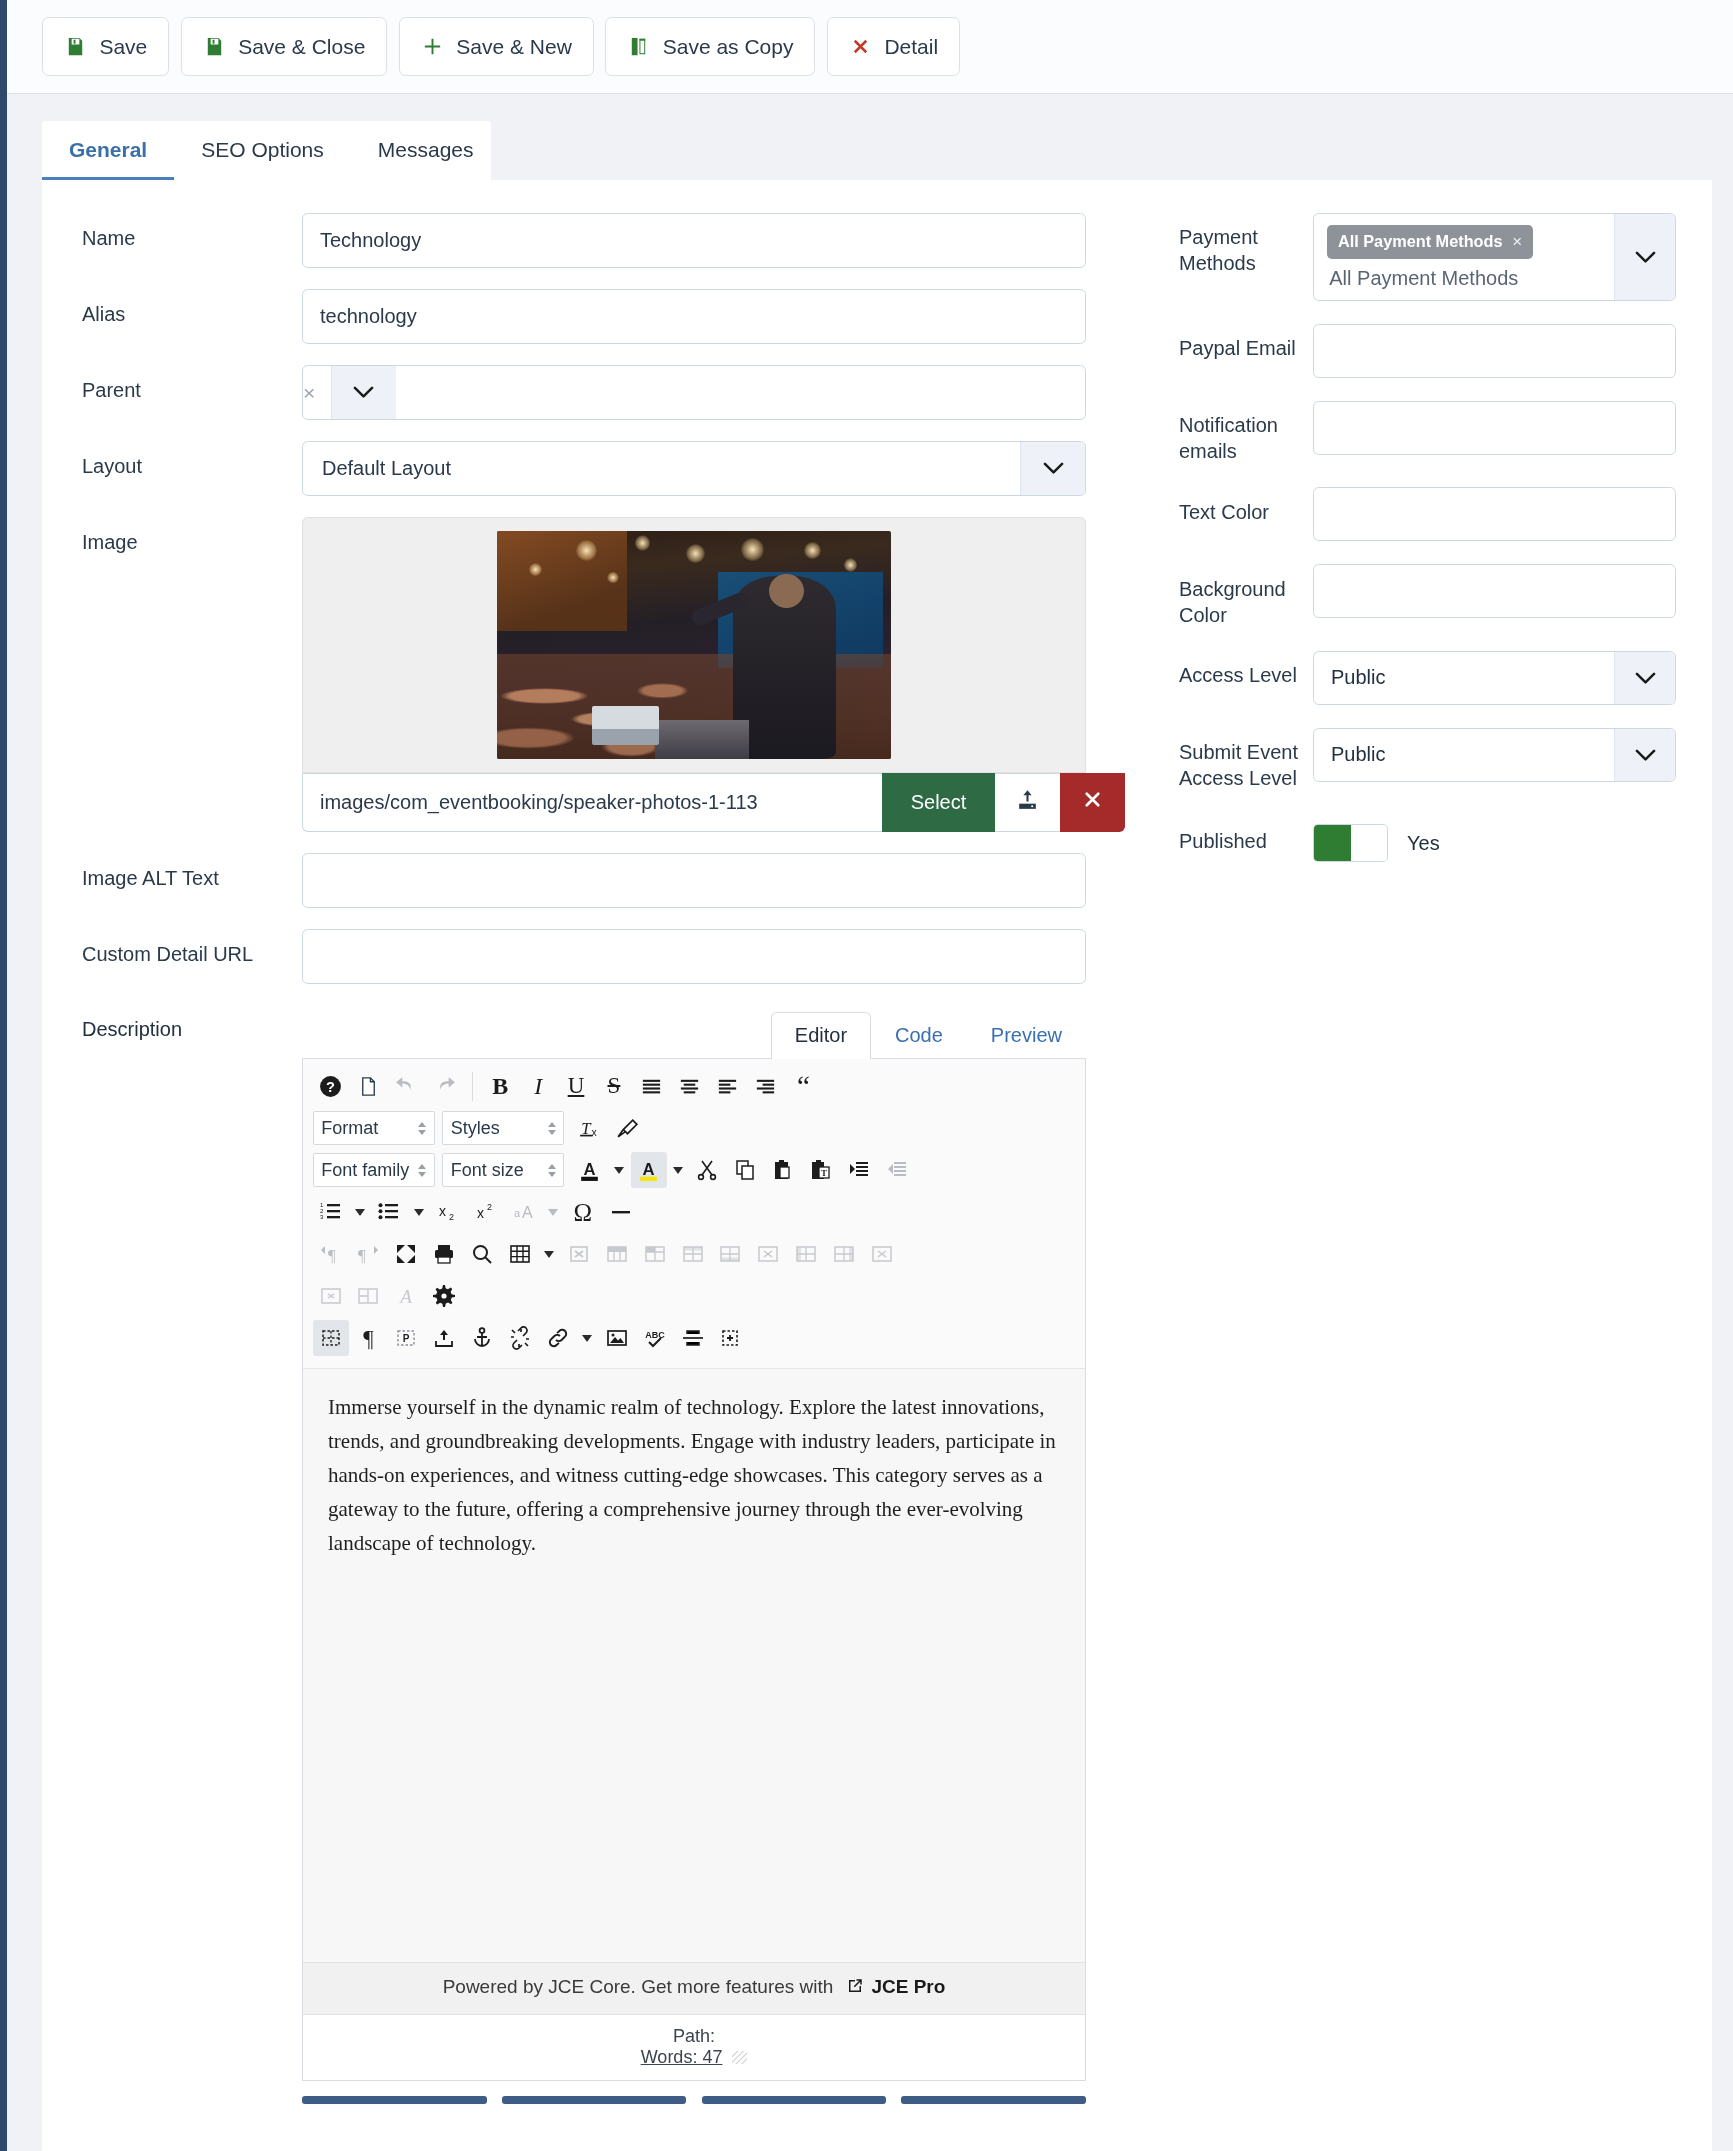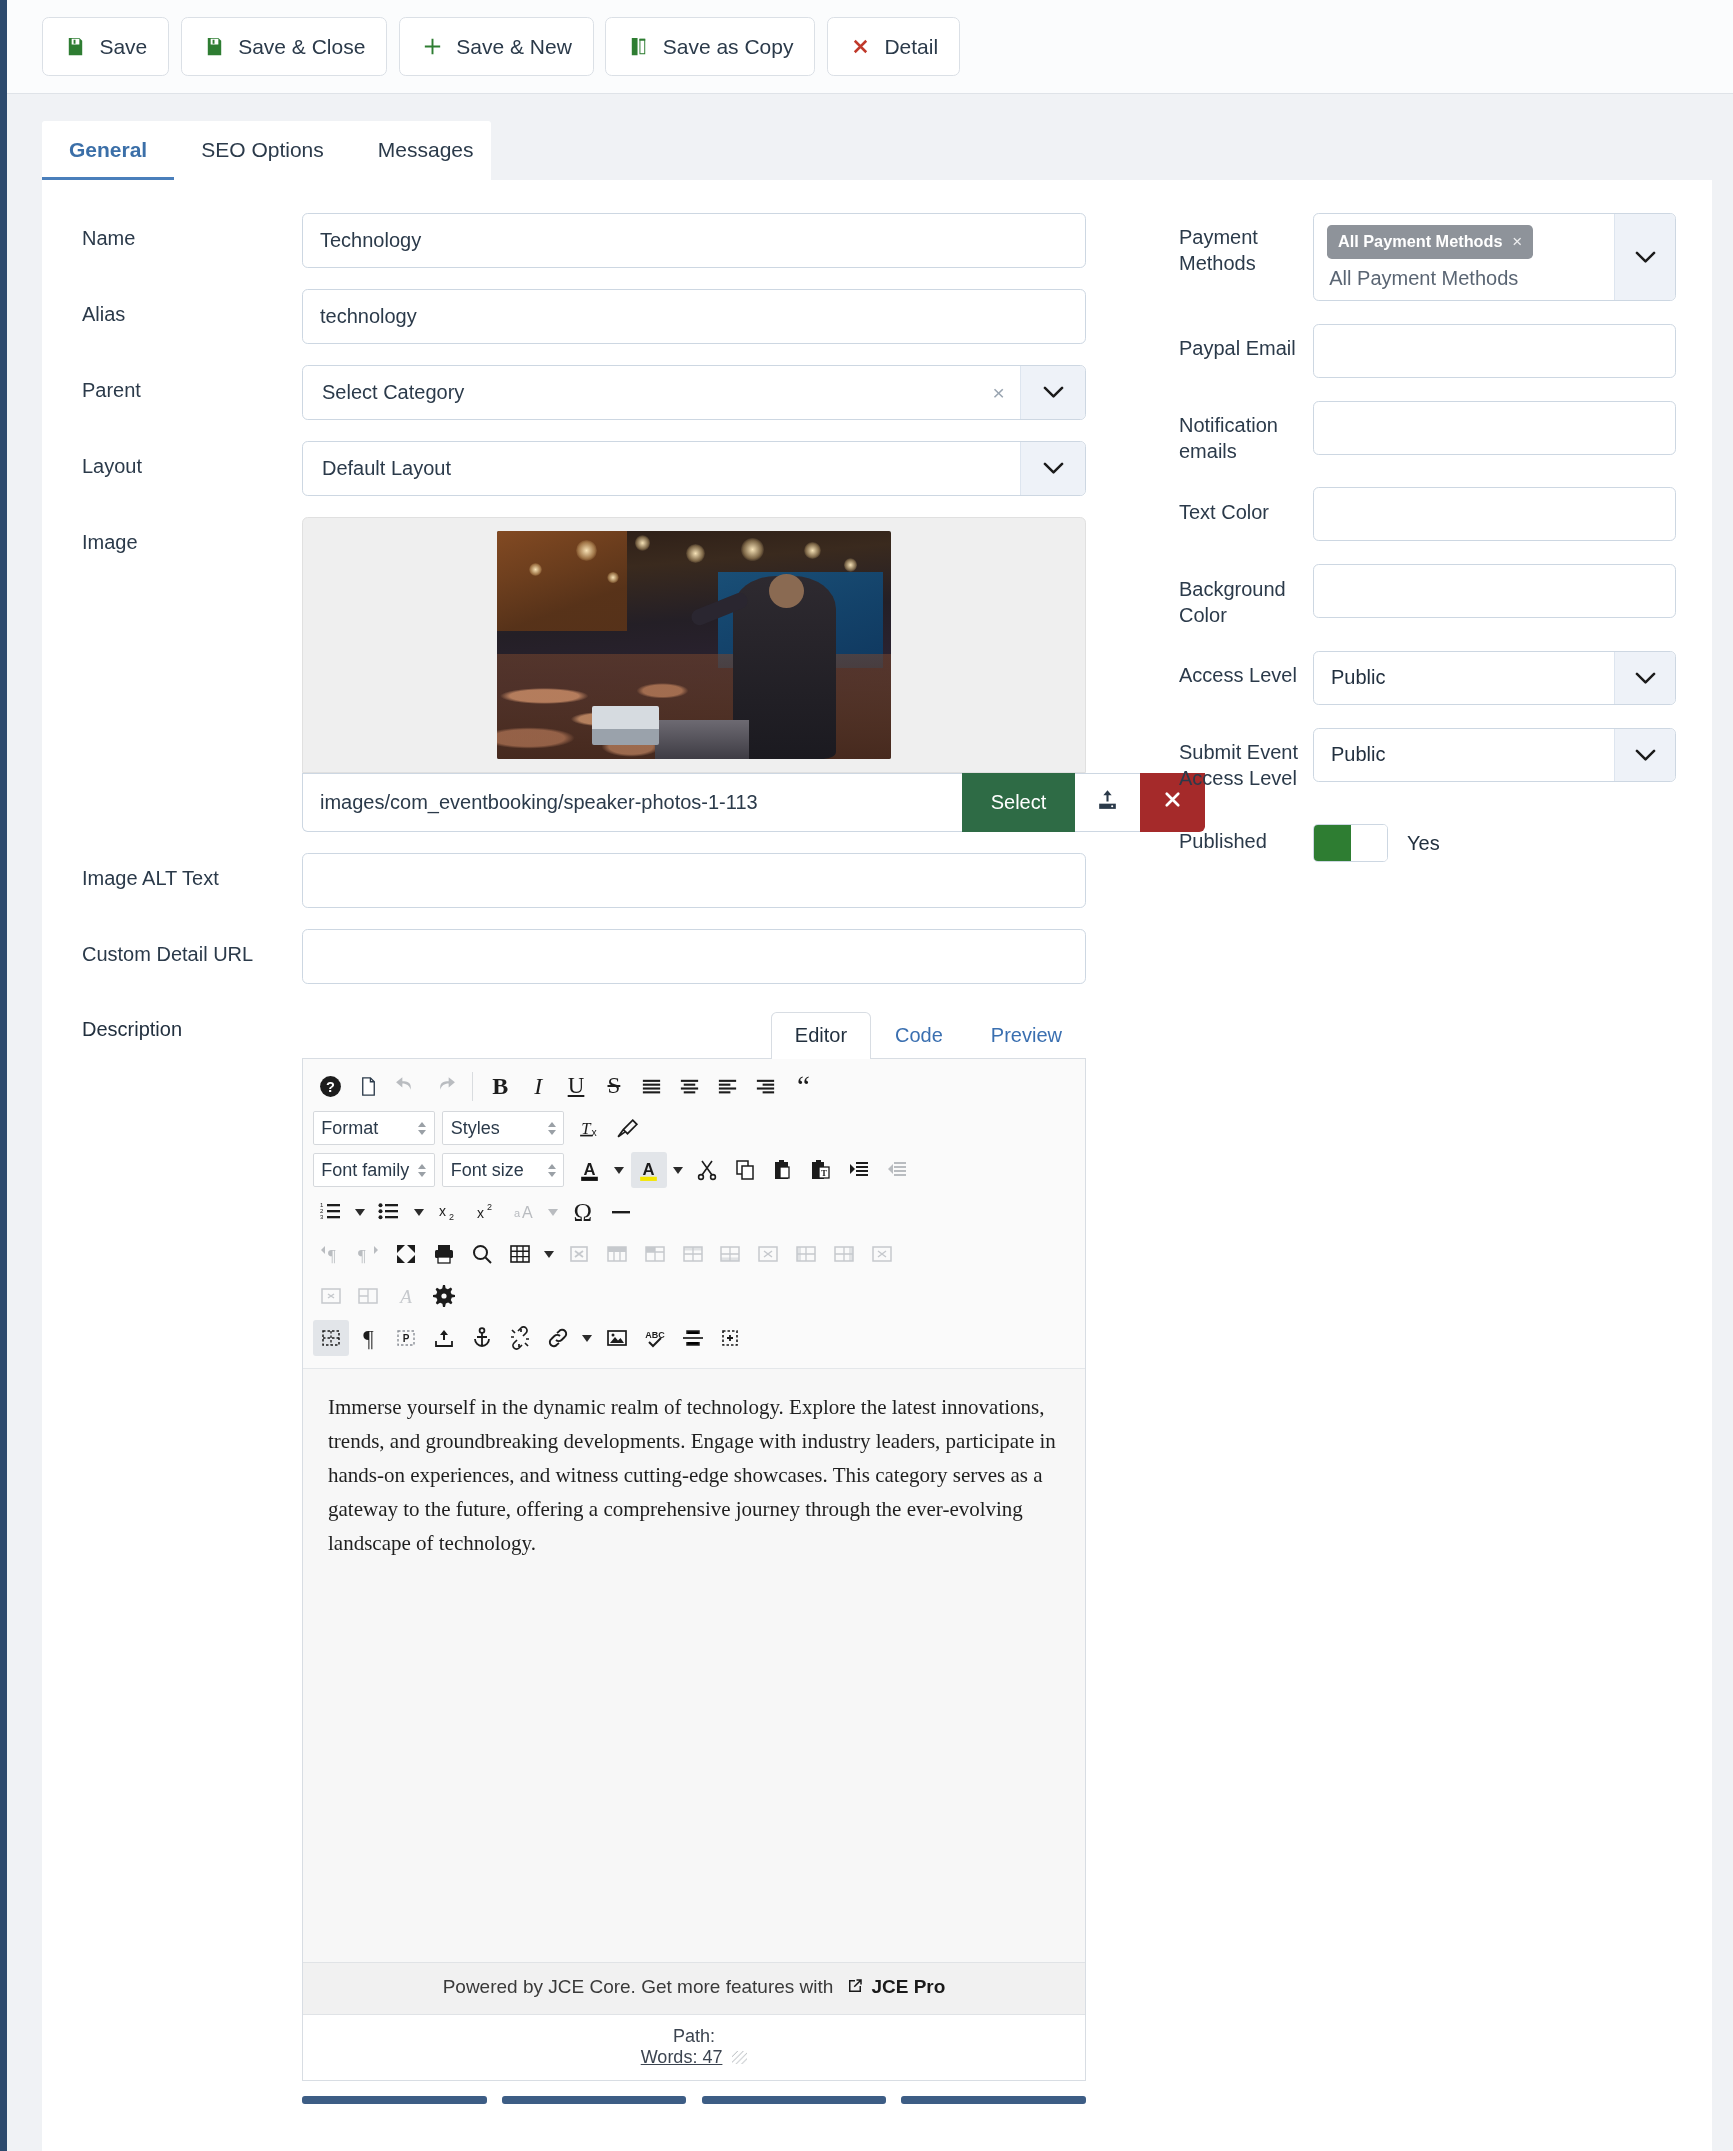--- a/index.html
+++ b/index.html
@@ -206,21 +206,21 @@
     background: linear-gradient(180deg, #d6dbe0 0 60%, #9aa2ab 60% 100%);
     border-radius: 1.9px;
   }
   .imgthumb .podium {
     position: absolute; left: 40%; bottom: 0%;
     width: 24%; height: 17%;
     background: linear-gradient(180deg, #6d6a72, #3e3c44);
   }
 
   .imgrow {
-    width: 903px;
+    width: 823px;
     display: flex;
     height: 59px;
   }
   .imgpath {
     flex: 1;
     border: 1px solid #cdd7e2;
     border-right: none;
     border-radius: 0 0 0 5.7px;
     font-size: 20px;
     color: #2b3a4a;
@@ -549,21 +549,20 @@
       <div class="lbl">Alias</div>
       <div class="fld">
         <input class="inp" value="technology" style="">
       </div>
     </div>
 
     <div class="row">
       <div class="lbl">Parent</div>
       <div class="fld">
         <div class="sel">
-          <span class="val">Select Category</span>
           <span class="clearx">×</span>
           <span class="chev">
             <svg class="chev-ico" viewBox="0 0 22 13">
                 <path fill="none" stroke="#1b1b1b" stroke-width="2.6" stroke-linecap="round" stroke-linejoin="round" d="M2 2l9 9 9-9"></path>
               </svg>
           </span>
         </div>
       </div>
     </div>
 

